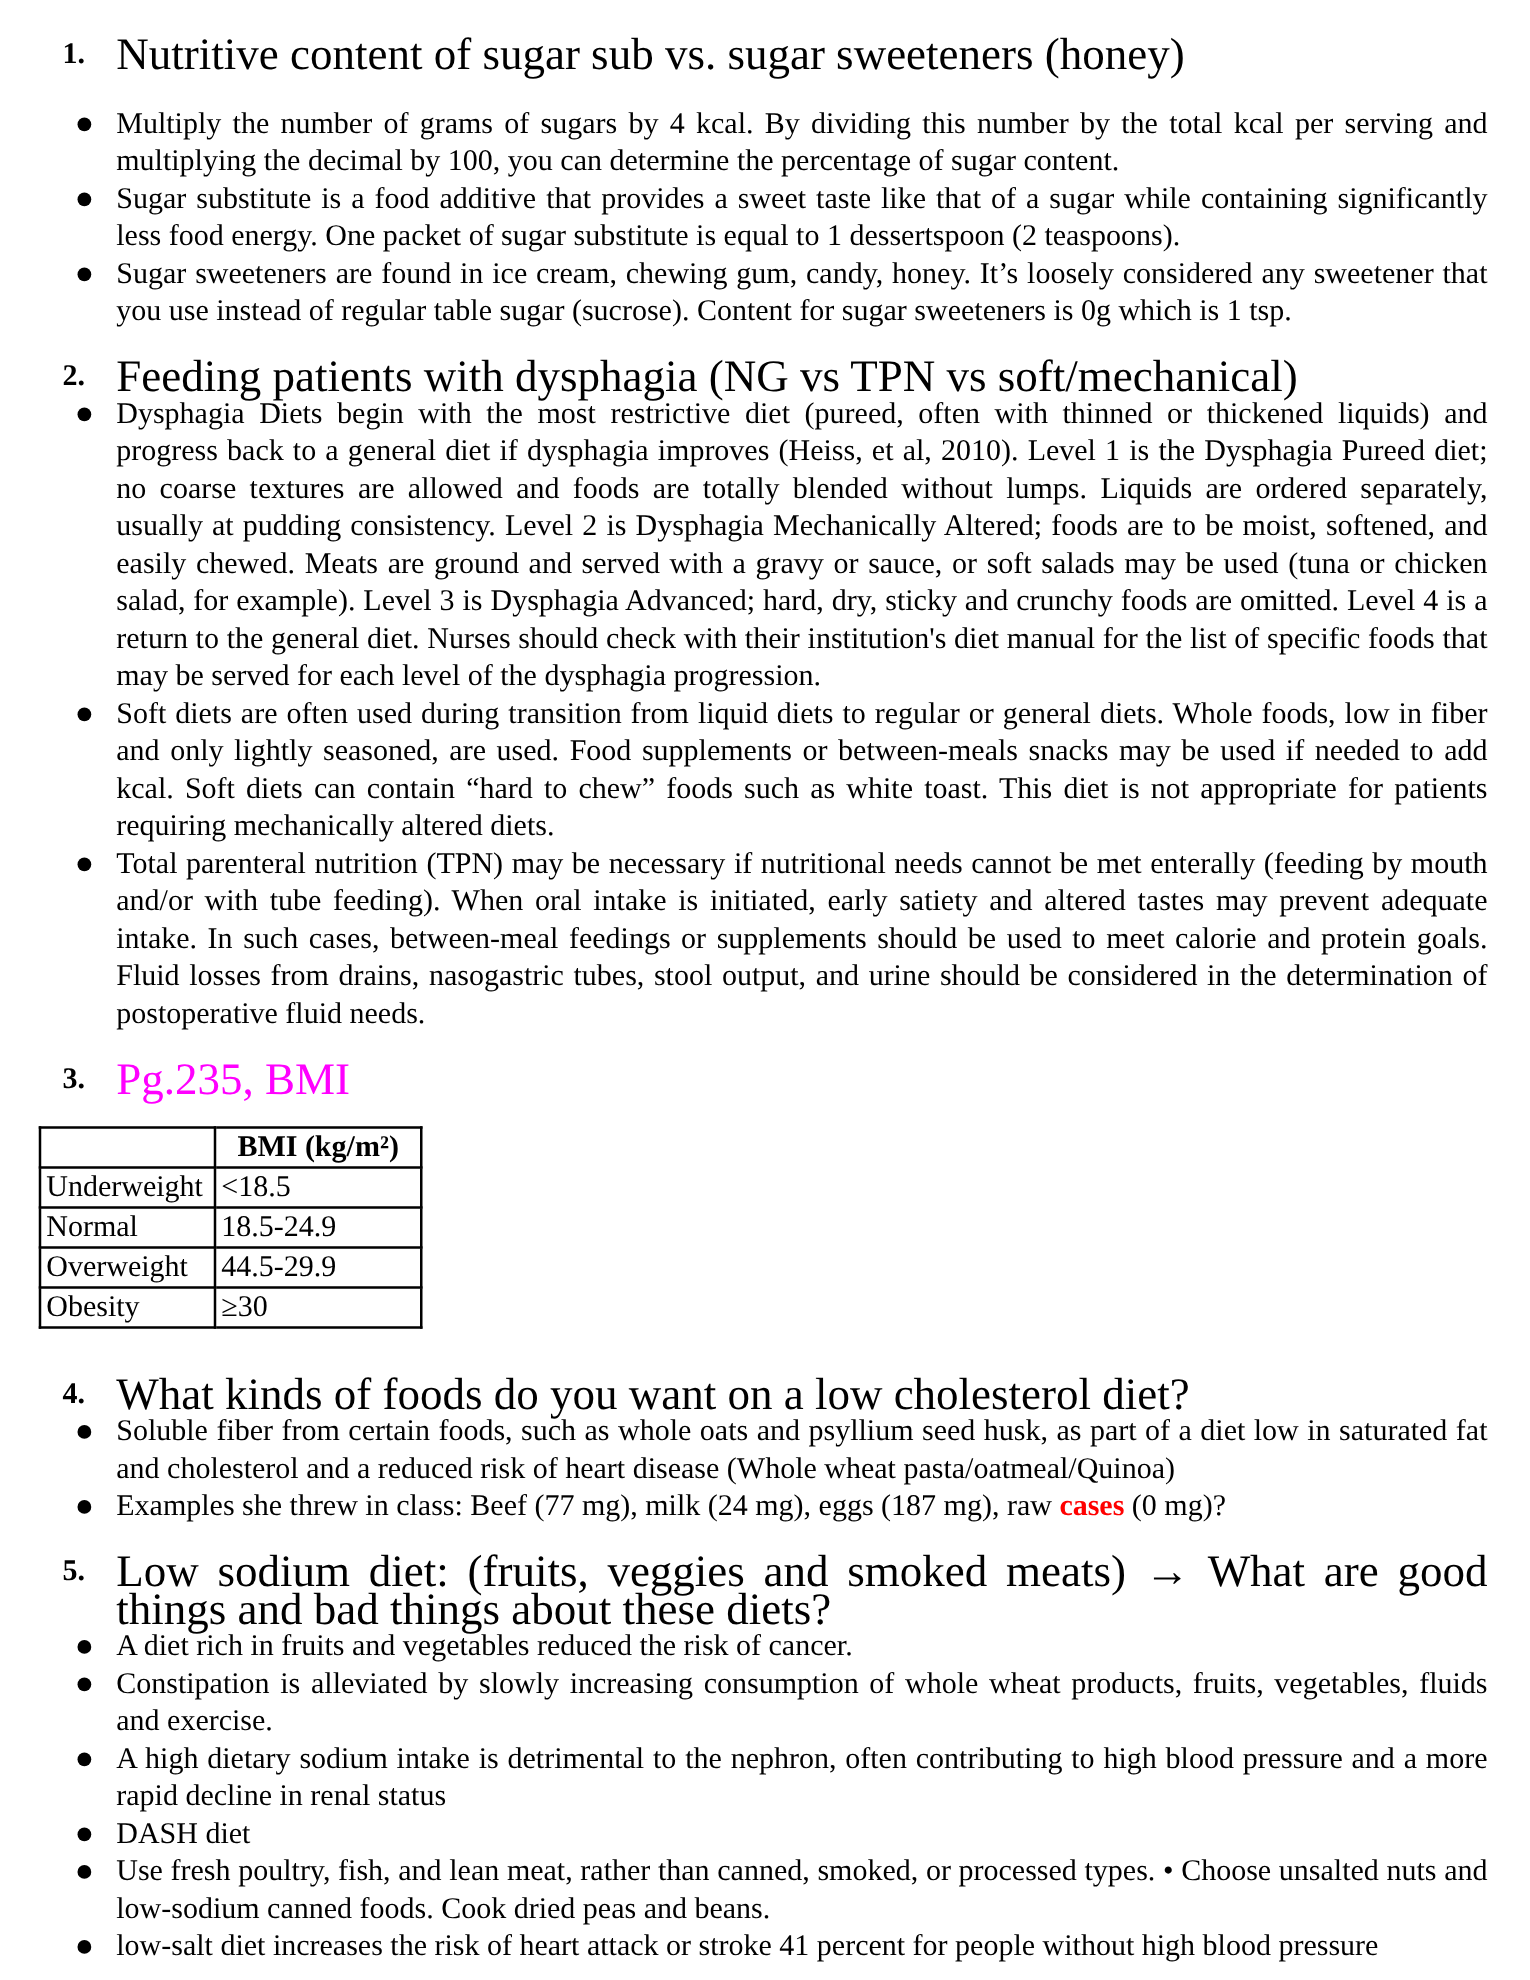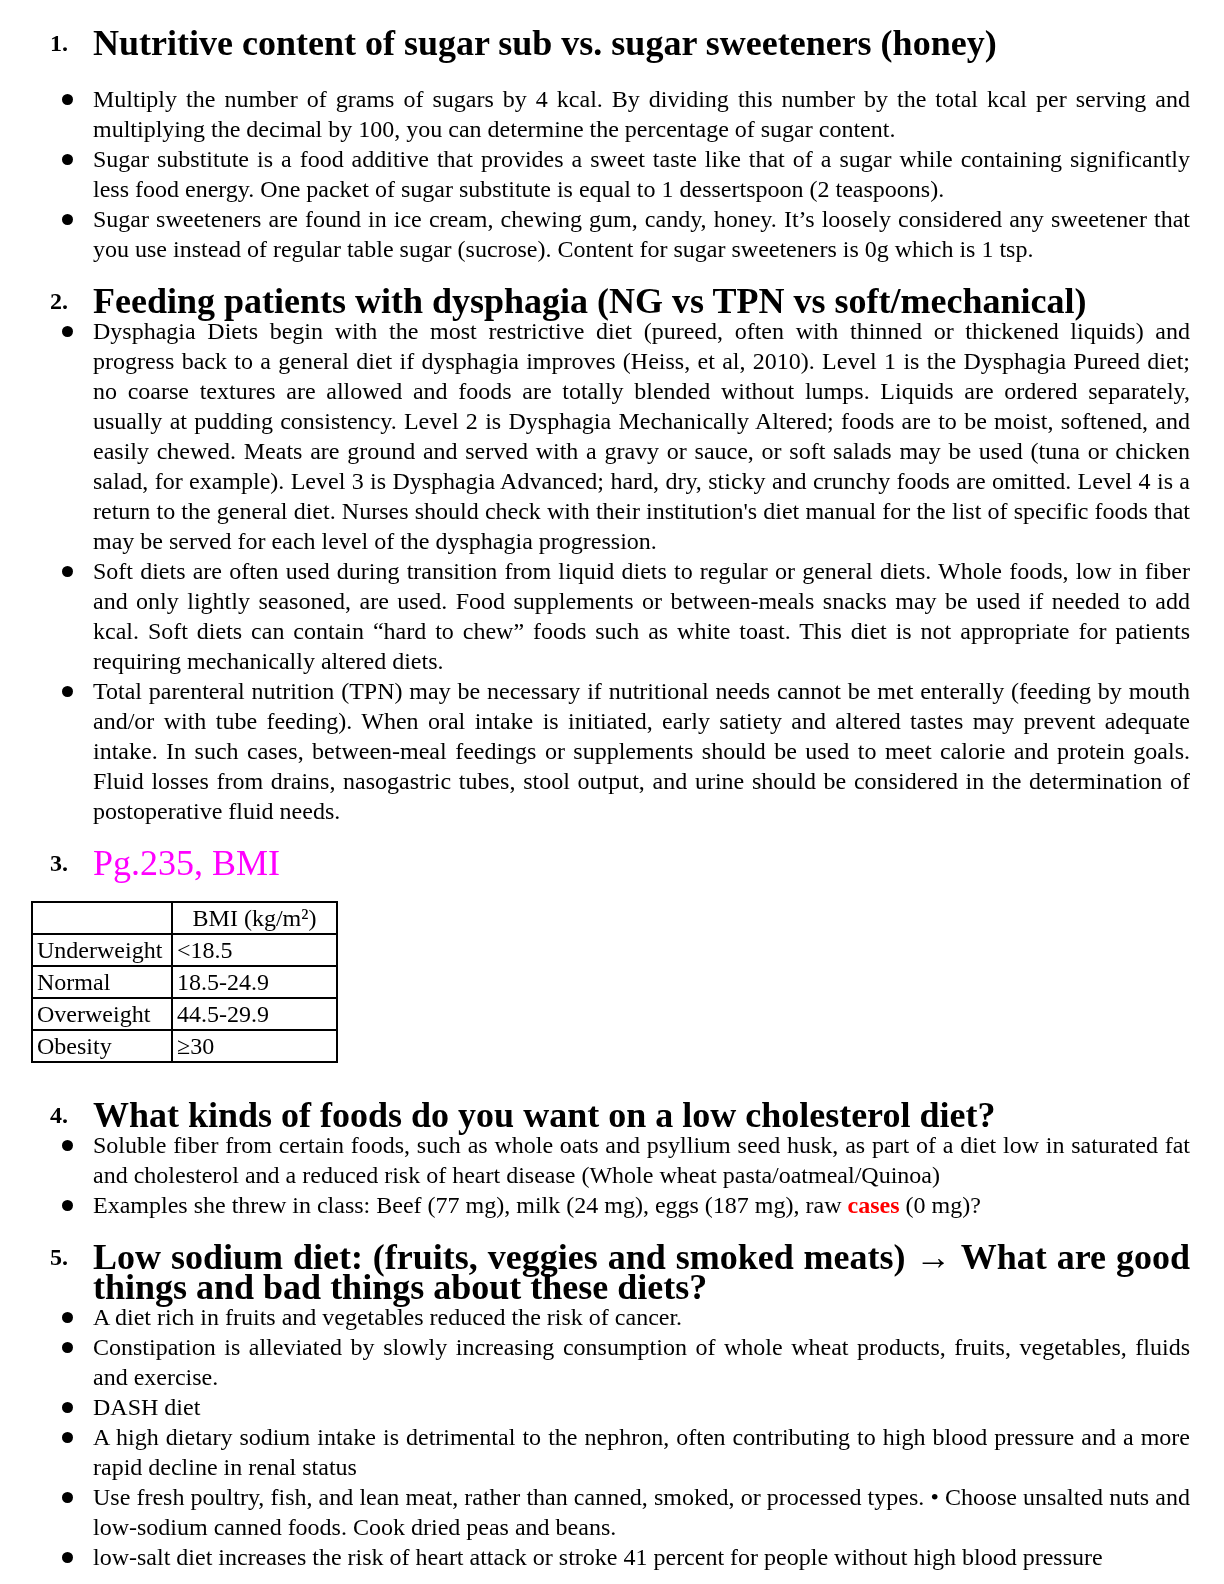--- a/index.html
+++ b/index.html
@@ -31,39 +31,39 @@
     height: 11px;
     border-radius: 50%;
     background: #000000;
     margin: 10px 0 0 12px;
   }
   .text {
     flex: 1 1 auto;
     text-align: justify;
     font-weight: normal;
   }
-  .heading-text { font-weight: bold; }
+  .heading-text { font-weight: normal; }
   .s1-heading { margin-bottom: 26px; }
   .section { margin-top: 22px; }
   .section-first { margin-top: 0; }
   .magenta { color: #ff00ff; }
   .red-bold { color: #ff0000; font-weight: bold; }
   .table-wrap { margin: 23px 0 37px 31px; }
   table.bmi { border-collapse: collapse; }
   table.bmi td, table.bmi th {
     border: 2px solid #000000;
     font-size: 24px;
     line-height: 28px;
     padding: 1px 4px;
     vertical-align: middle;
     text-align: left;
   }
   table.bmi .col-label { width: 140px; }
   table.bmi .col-value { width: 165px; }
-  table.bmi th { font-weight: normal; text-align: center; }
+  table.bmi th { font-weight: bold; text-align: center; }
 </style>
 </head>
 <body>
 
 <div class="page">
 
   <section class="section section-first">
     <div class="row s1-heading">
       <span class="marker num">1.</span>
       <h2 class="text heading-text">Nutritive content of sugar sub vs. sugar sweeteners (honey)</h2>
@@ -179,32 +179,32 @@
     <div class="row">
       <span class="marker">
           <i class="dot"></i>
         </span>
       <p class="text">Constipation is alleviated by slowly increasing consumption of whole wheat products, fruits, vegetables, fluids and exercise.</p>
     </div>
     <div class="row">
       <span class="marker">
           <i class="dot"></i>
         </span>
+      <p class="text">A high dietary sodium intake is detrimental to the nephron, often contributing to high blood pressure and a more rapid decline in renal status</p>
+    </div>
+    <div class="row">
+      <span class="marker">
+          <i class="dot"></i>
+        </span>
       <p class="text">DASH diet</p>
     </div>
     <div class="row">
       <span class="marker">
           <i class="dot"></i>
         </span>
-      <p class="text">A high dietary sodium intake is detrimental to the nephron, often contributing to high blood pressure and a more rapid decline in renal status</p>
-    </div>
-    <div class="row">
-      <span class="marker">
-          <i class="dot"></i>
-        </span>
       <p class="text">Use fresh poultry, fish, and lean meat, rather than canned, smoked, or processed types. • Choose unsalted nuts and low-sodium canned foods. Cook dried peas and beans.</p>
     </div>
     <div class="row">
       <span class="marker">
           <i class="dot"></i>
         </span>
       <p class="text">low-salt diet increases the risk of heart attack or stroke 41 percent for people without high blood pressure</p>
     </div>
   </section>
 

